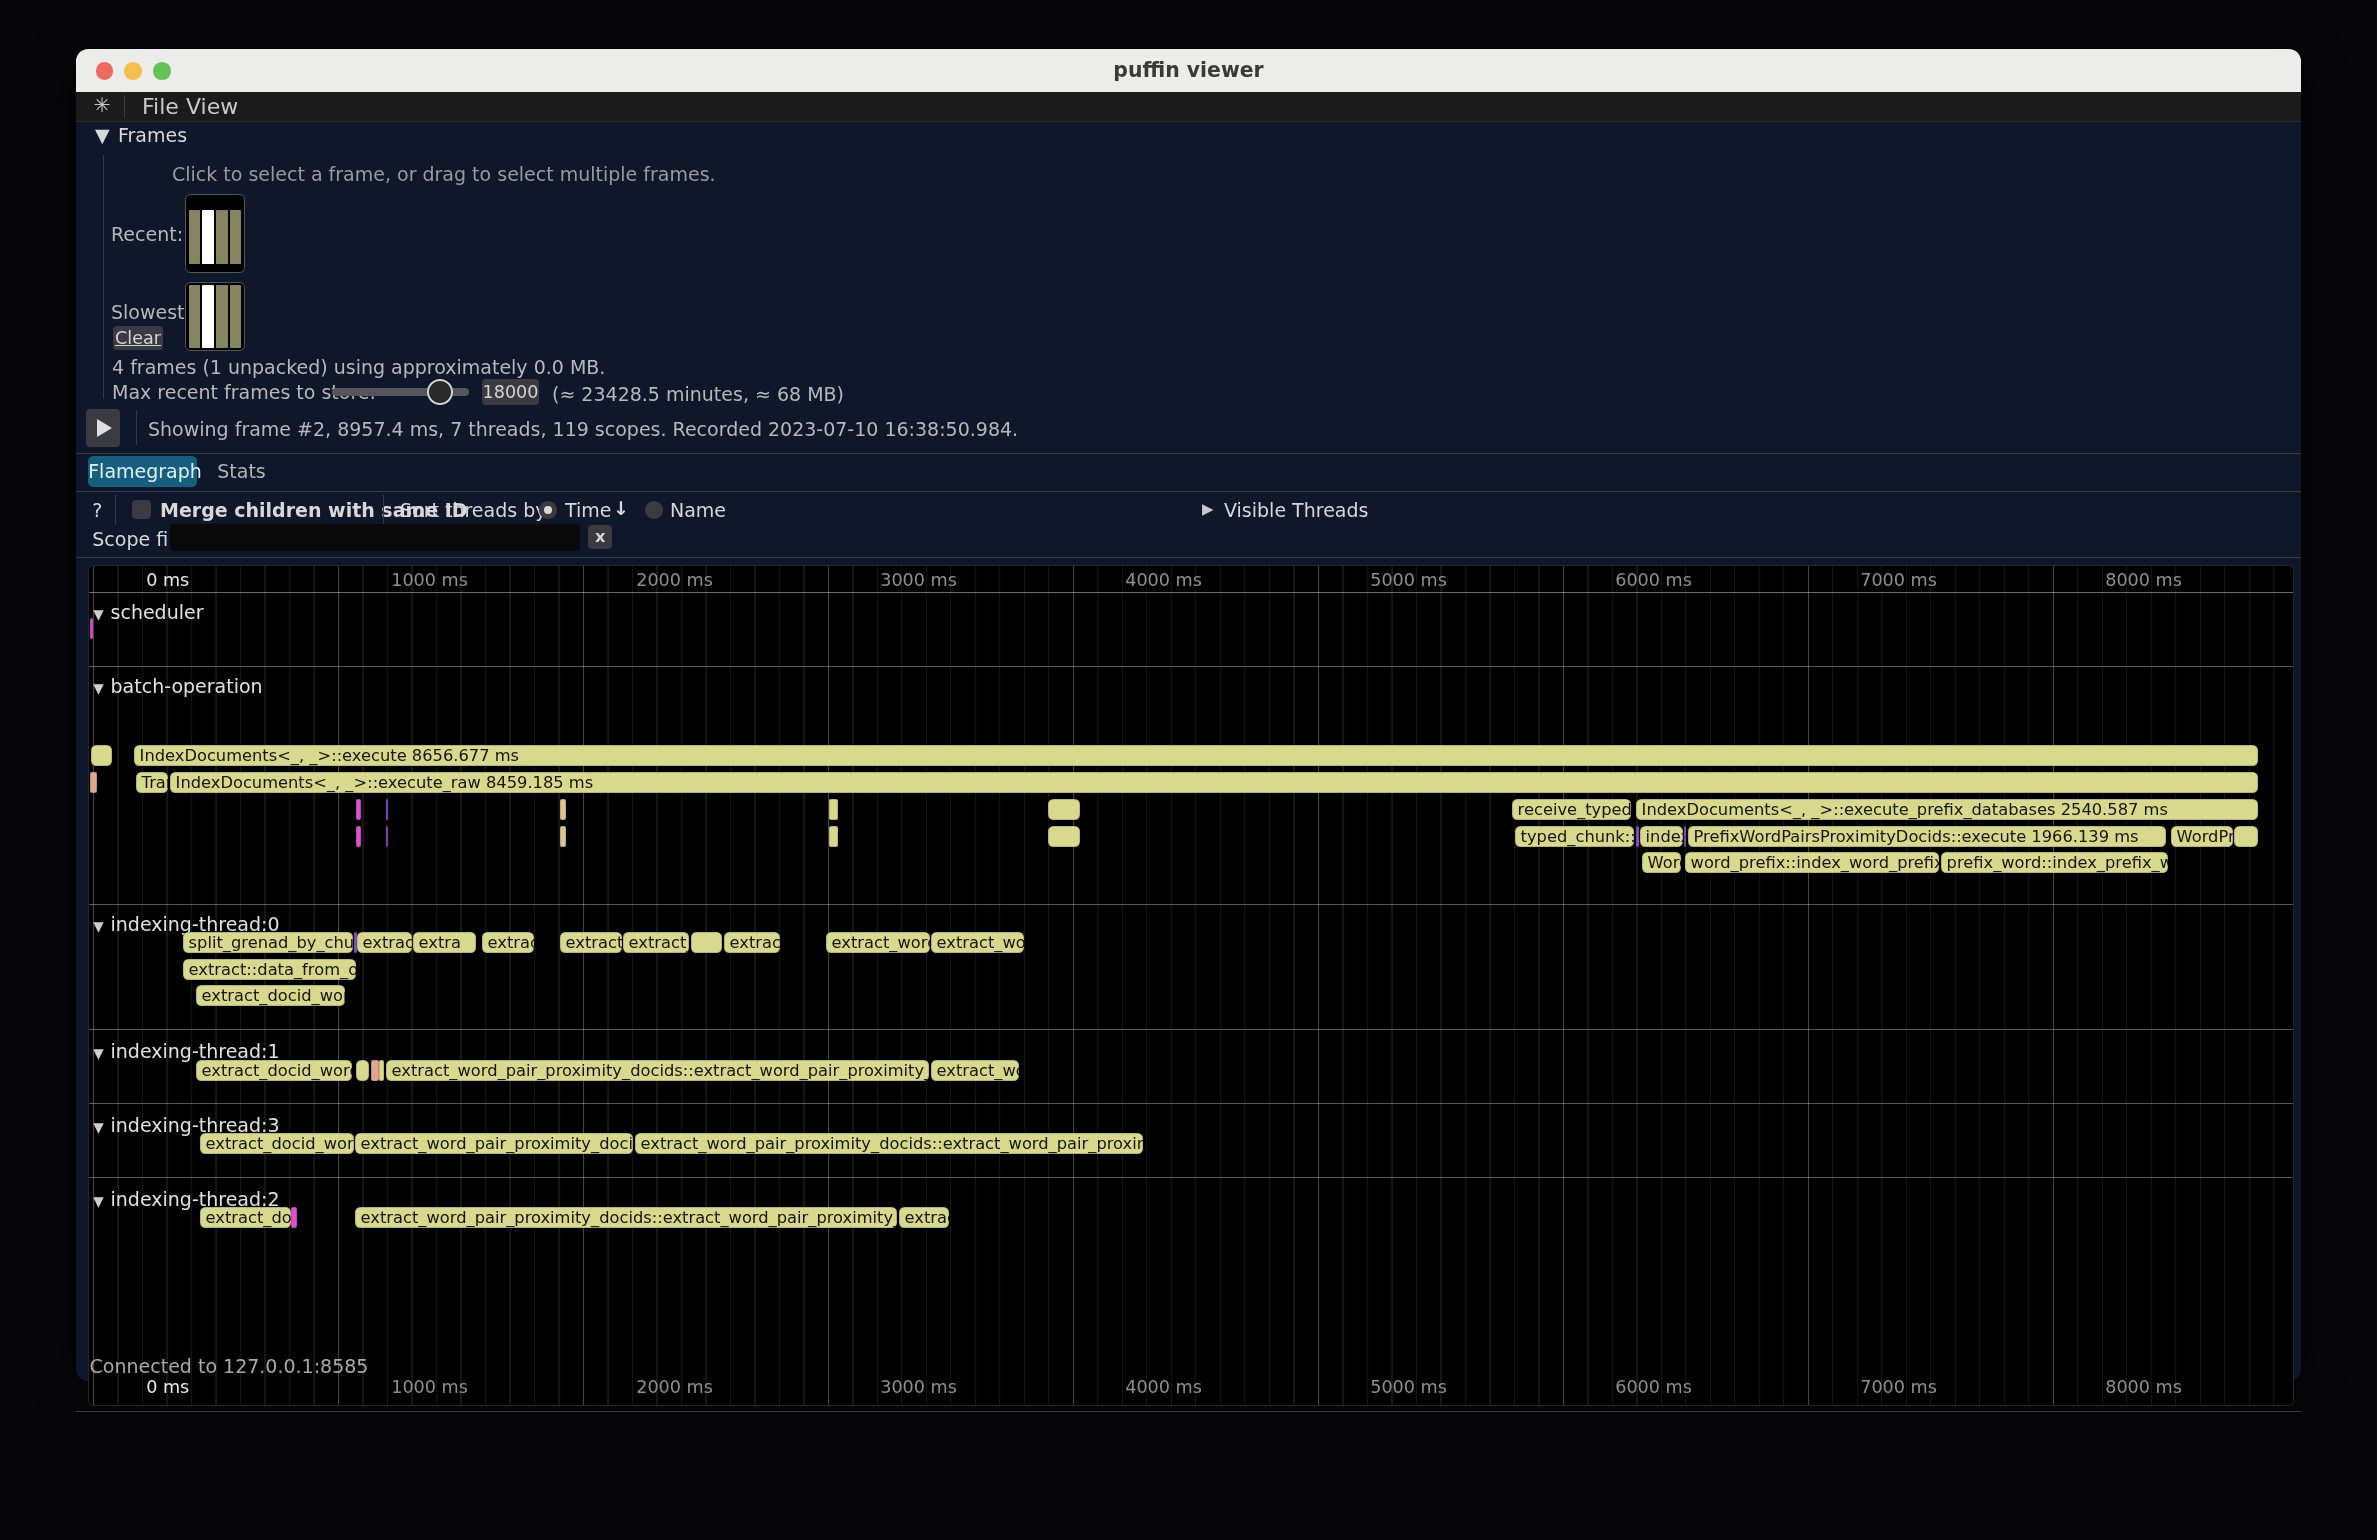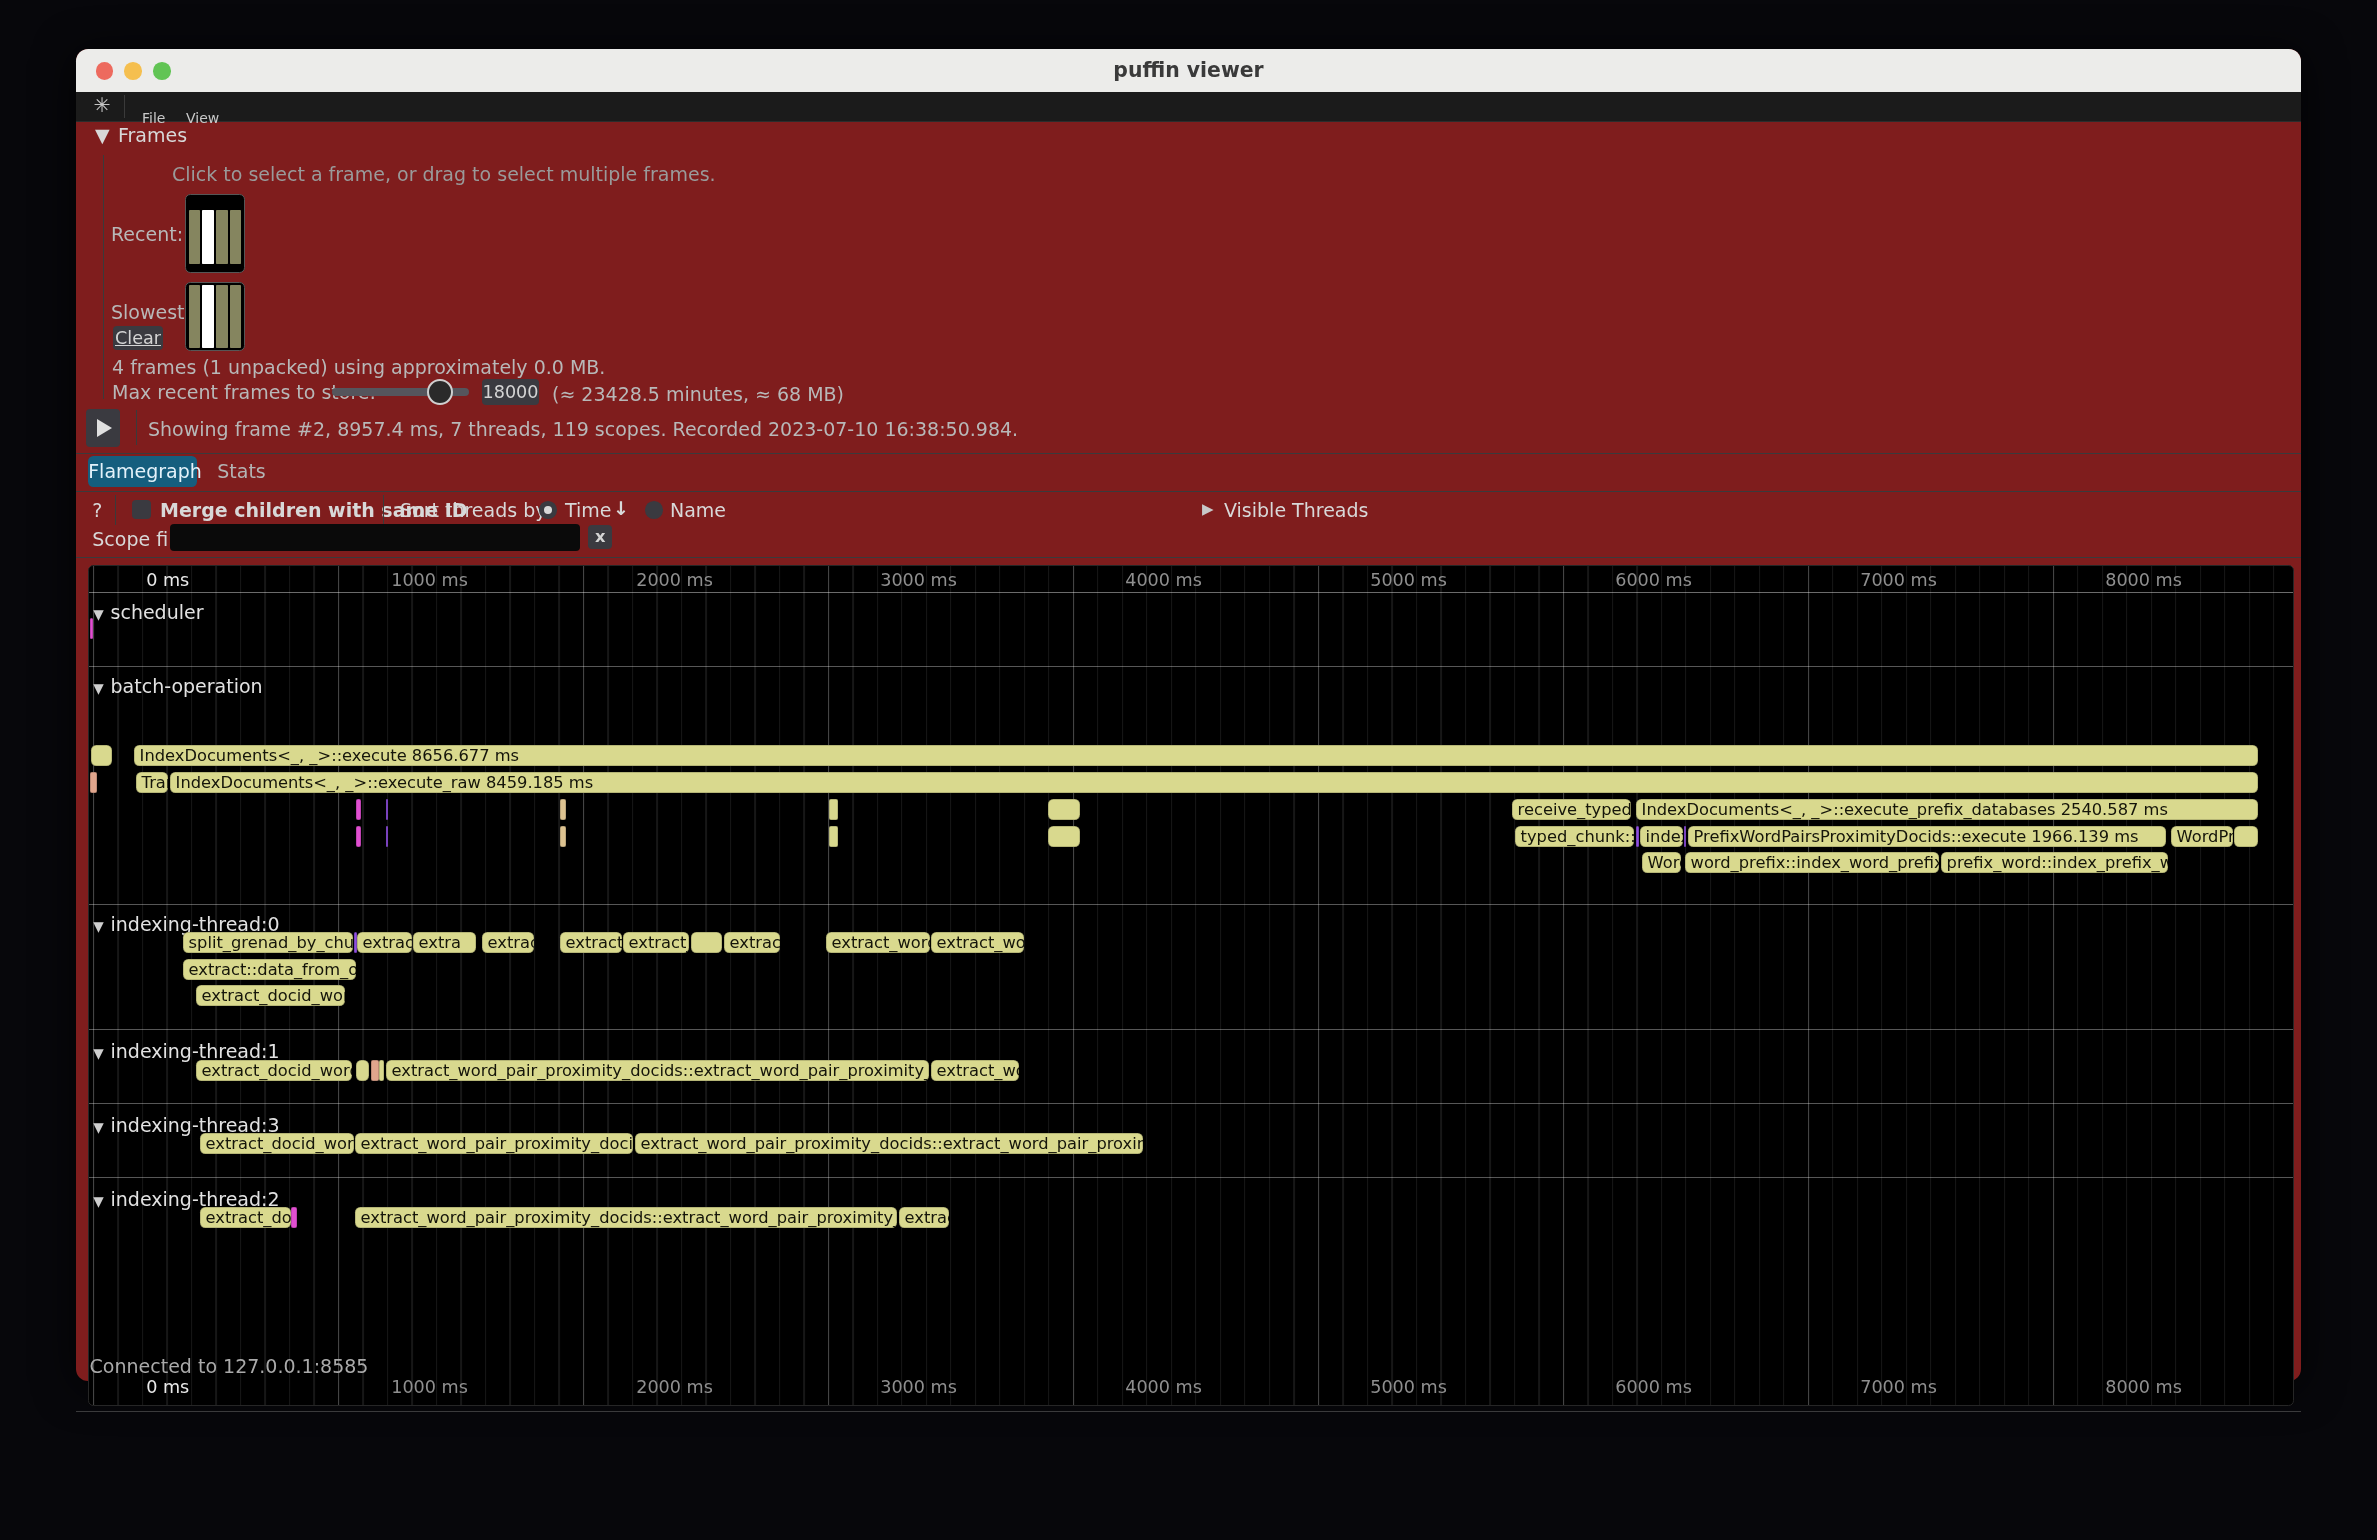--- a/index.html
+++ b/index.html
@@ -1,27 +1,27 @@
 <!DOCTYPE html>
 <html style="font-size:11px"><head>
 <meta charset="utf-8">
 <style>
   html,body{margin:0;padding:0;background:#07070b;width:2377px;height:1540px;overflow:hidden;
     font-family:"DejaVu Sans", sans-serif;}
   .abs{position:absolute;}
-  .window{position:absolute;left:76px;top:49px;width:2225px;height:1332px;background:#7f1d1d;
+  .window{position:absolute;left:76px;top:49px;width:2225px;height:1332px;background:#0f172a;
     border-radius:12px;box-shadow:0 5.4px 41px rgba(0,0,0,0.8);}
   .titlebar{position:absolute;left:0;top:0;width:100%;height:43px;background:#ececea;
     border-radius:12.2px 12.2px 0 0;}
   .tl-dot{position:absolute;top:13px;width:17.6px;height:17.6px;border-radius:50%;}
   .title-text{position:absolute;left:0;top:0;width:100%;height:43px;line-height:43px;text-align:center;
     color:#3a3a3a;font-size:20.4px;font-weight:bold;}
   .menubar{position:absolute;left:0;top:43px;width:100%;height:28.5px;background:#1b1b1b;
     border-bottom:1.4px solid #2c2c2c;}
-  .menu-item{position:absolute;top:2.7px;height:23px;line-height:23px;color:#c9c9c9;font-size:14px;margin-top:12px;}
+  .menu-item{position:absolute;top:2.7px;height:23px;line-height:23px;color:#c9c9c9;font-size:22px;}
   .vline{position:absolute;width:1.4px;background:#3a3a3a;}
   .hsep{position:absolute;left:0;width:100%;height:1.4px;background:#3a3a3c;}
   .txt{position:absolute;color:#b8b8b8;font-size:19px;white-space:nowrap;}
   .txt-bright{color:#d8d8d8;}
   .btn{position:absolute;background:#3a3a40;border-radius:4.1px;color:#d4d4d4;font-size:17.6px;
     text-align:center;}
   .thumb{position:absolute;width:60px;background:#000;border:1.4px solid #565656;border-radius:5.4px;
     display:flex;align-items:stretch;box-sizing:border-box;}
   .thumb .bars{display:flex;flex:1;gap:2px;padding:0 2.7px;}
   .thumb .tb{flex:1;border-radius:0.7px;}

